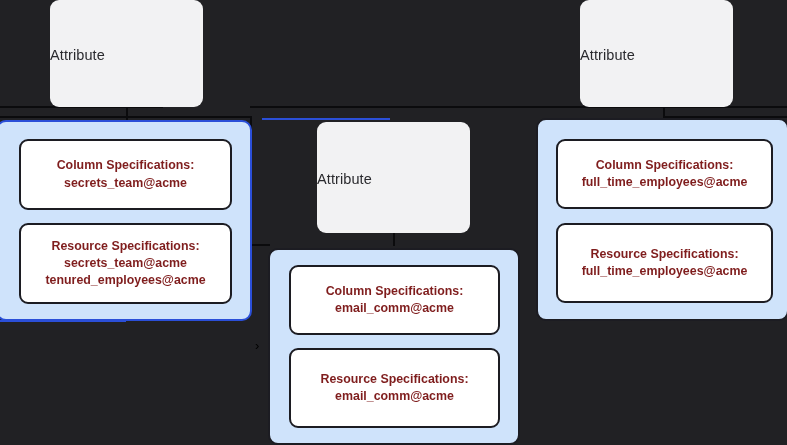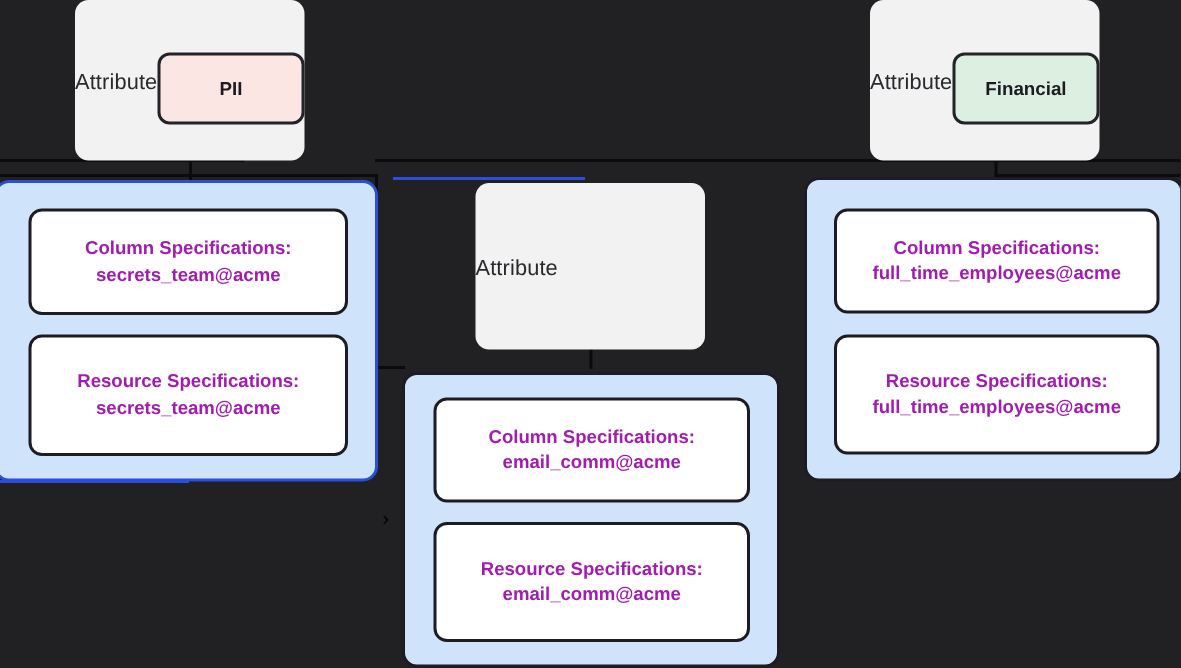--- a/index.html
+++ b/index.html
@@ -87,21 +87,21 @@
     border: 2.4px solid #1c1c22;
     border-radius: 9px;
     box-sizing: border-box;
     display: flex;
     flex-direction: column;
     align-items: center;
     justify-content: center;
     text-align: center;
     font-size: 12.4px;
     font-weight: bold;
-    color: #a21caf;
+    color: #7f1d1d;
     line-height: 1.38;
     padding: 7px 6px;
   }
   .spec-line { white-space: nowrap; }
 </style>
 </head>
 <body>
 
 <div id="canvas">
 
@@ -118,40 +118,39 @@
   <div class="edge edge-h" style="left:250px; top:244px; width:20px;"></div>
   <div class="edge edge-v" style="left:250px; top:116px; height:130px;"></div>
 
   <div class="edge edge-h edge-sel" style="left:262px; top:118px; width:128px; height:2px;"></div>
   <div class="edge edge-h edge-sel" style="left:0px;   top:320px; width:126px; height:2px;"></div>
 
   <div class="arrowhead-open" style="left:255px; top:339px;">›</div>
 
   <div class="attr-card" style="left:50px; top:0px; width:153px; height:107px;">
     <div class="attr-title">Attribute</div>
-    <div class="attr-chip chip-pii">PII</div>
   </div>
 
   <div class="attr-card" style="left:580px; top:0px; width:153px; height:107px;">
     <div class="attr-title">Attribute</div>
-    <div class="attr-chip chip-financial">Financial</div>
   </div>
 
   <div class="attr-card" style="left:317px; top:122px; width:153px; height:111px;">
     <div class="attr-title">Attribute</div>
   </div>
 
   <div class="group selected" style="left:-4px; top:120px; width:256px; height:201px;">
     <div class="spec-box" style="left:21px; top:17px; width:213px; height:71px;">
       <div class="spec-line">Column Specifications:</div>
       <div class="spec-line">secrets_team@acme</div>
     </div>
     <div class="spec-box" style="left:21px; top:101px; width:213px; height:81px;">
       <div class="spec-line">Resource Specifications:</div>
       <div class="spec-line">secrets_team@acme</div>
+      <div class="spec-line">tenured_employees@acme</div>
     </div>
   </div>
 
   <div class="group" style="left:268px; top:248px; width:252px; height:197px;">
     <div class="spec-box" style="left:19px; top:15px; width:211px; height:70px;">
       <div class="spec-line">Column Specifications:</div>
       <div class="spec-line">email_comm@acme</div>
     </div>
     <div class="spec-box" style="left:19px; top:98px; width:211px; height:80px;">
       <div class="spec-line">Resource Specifications:</div>

